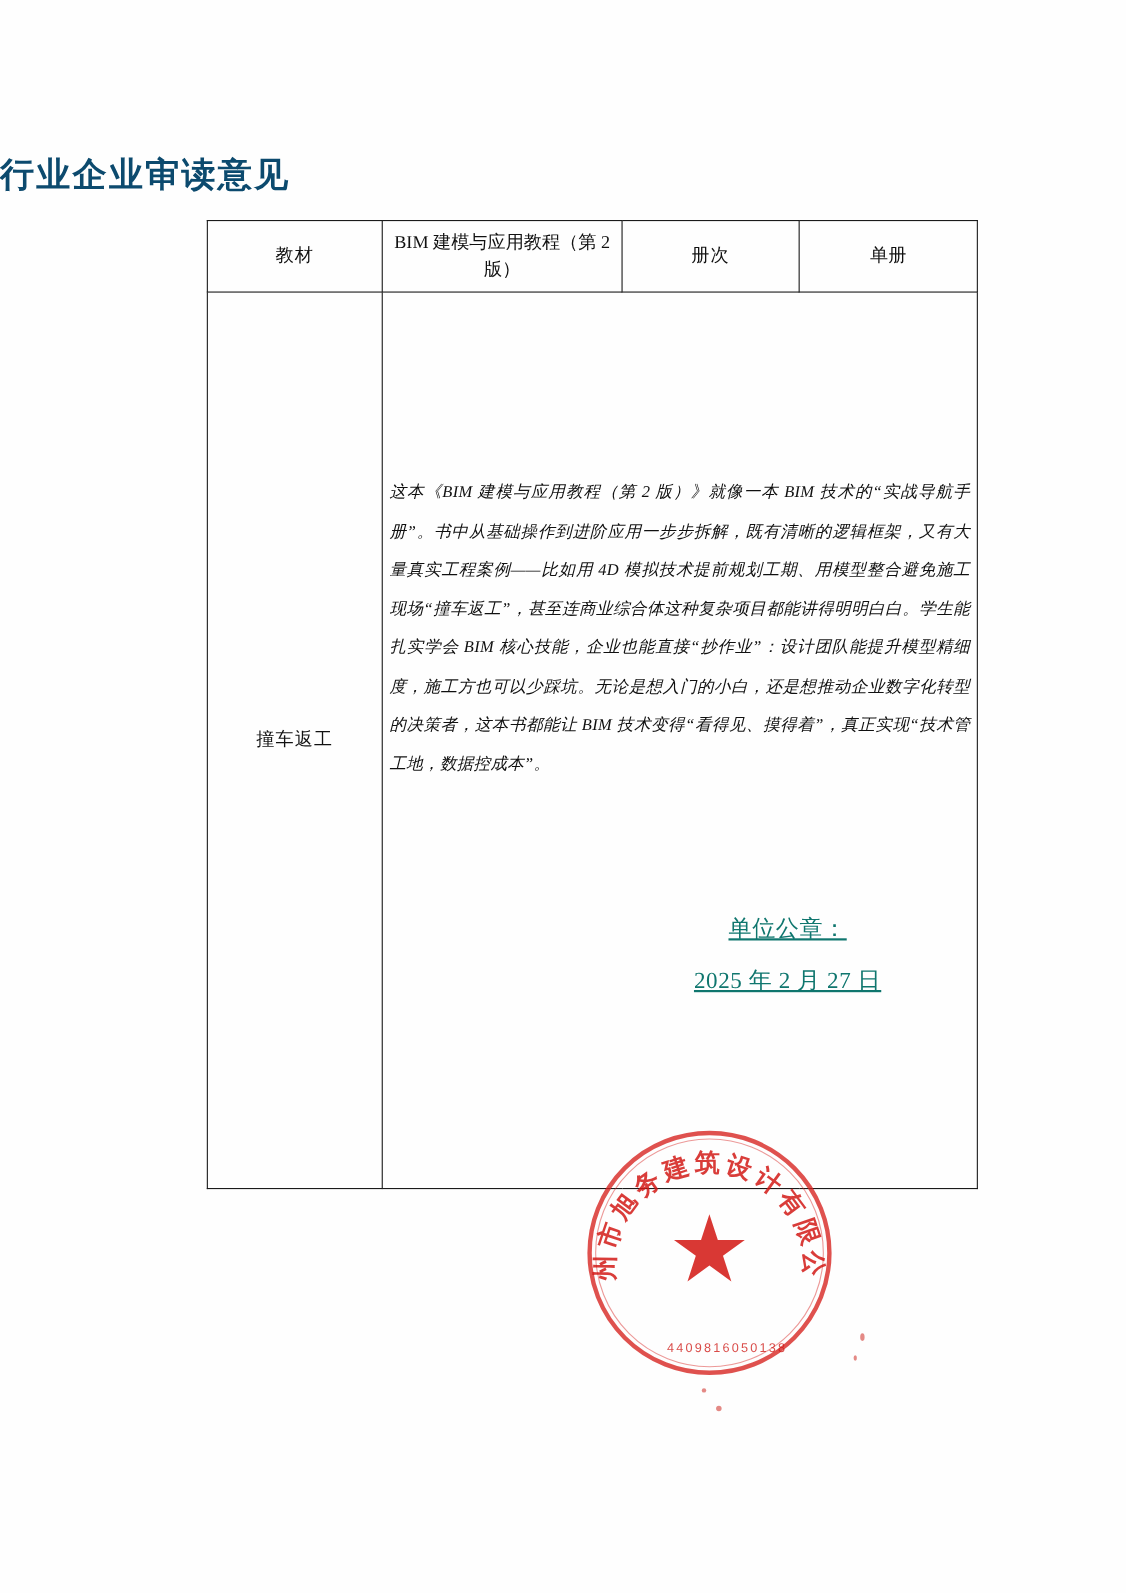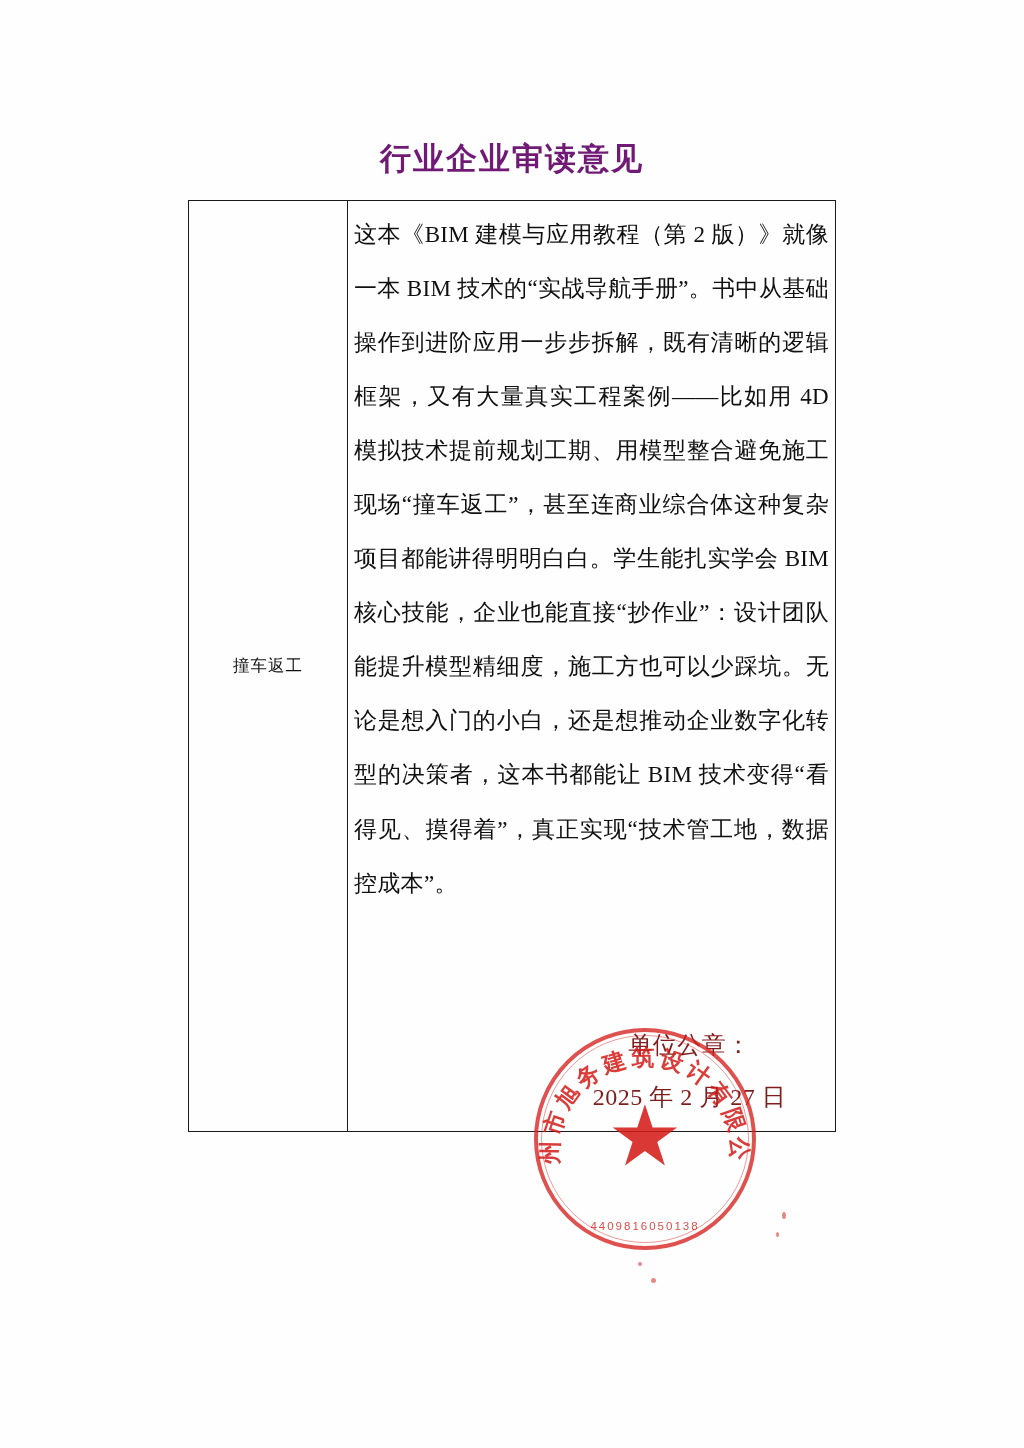--- a/index.html
+++ b/index.html
@@ -20,26 +20,26 @@
     left: 0; top: 0;
     width: 1024px;
     height: 1448px;
     background: #fefefe;
   }
   .doc-title {
     position: absolute;
     left: 0;
     top: 138px;
     width: 1024px;
-    text-align: center;
+    text-align: left;
     font-size: 31px;
     font-weight: bold;
     letter-spacing: 2px;
     font-family: "Liberation Serif", "DejaVu Serif", serif;
-    color: #701a75;
+    color: #0c4a6e;
   }
   table.form {
     position: absolute;
     left: 188px;
     top: 200px;
     width: 648px;
     border-collapse: collapse;
     table-layout: fixed;
   }
   table.form td {
@@ -63,35 +63,37 @@
     vertical-align: middle;
     letter-spacing: 1px;
   }
   .opinion-body-cell {
     text-align: left;
     vertical-align: top;
     padding: 16px 18px 10px 14px;
     height: 800px;
   }
   .opinion-text {
-    font-size: 23px;
+    font-size: 15px;
     line-height: 2.35;
     text-align: justify;
     text-justify: inter-ideograph;
     letter-spacing: 0.3px;
     color: #101010;
+    font-style: italic;
   }
   .sign-block {
     position: relative;
     margin-top: 108px;
     margin-left: 196px;
-    font-size: 24px;
+    font-size: 21px;
     line-height: 2.2;
-    color: #7f1d1d;
+    color: #0f766e;
     letter-spacing: 0.5px;
+    text-decoration: underline;
   }
   .sign-line { white-space: nowrap; }
 
   
   .seal {
     position: absolute;
     left: 534px;
     top: 1028px;
     width: 222px;
     height: 222px;
@@ -132,21 +134,21 @@
   }
   .seal .arc-text text {
     fill: rgba(210, 26, 22, 0.85);
     font-family: "Liberation Serif", "DejaVu Serif", serif;
     font-size: 23px;
     font-weight: bold;
     letter-spacing: 4px;
   }
   .seal .code {
     position: absolute;
-    left: 0;
+    left: 16px;
     bottom: 18px;
     width: 222px;
     text-align: center;
     color: rgba(208, 30, 26, 0.8);
     font-size: 11.5px;
     letter-spacing: 2px;
     font-family: "Liberation Sans", sans-serif;
   }
   .ink-speck {
     position: absolute;
@@ -160,20 +162,26 @@
 </style>
 </head>
 <body>
 
 <div class="page">
 
   <div class="doc-title">行业企业审读意见</div>
 
   <table class="form">
     <tbody>
+      <tr>
+        <td class="c1 label-cell">教材</td>
+        <td class="c2">BIM 建模与应用教程（第 2 版）</td>
+        <td class="c3 label-cell">册次</td>
+        <td class="c4">单册</td>
+      </tr>
       <tr>
         <td class="c1 opinion-label-cell">撞车返工</td>
         <td class="opinion-body-cell" colspan="3">
           <div class="opinion-text">这本《BIM 建模与应用教程（第 2 版）》就像一本 BIM 技术的“实战导航手册”。书中从基础操作到进阶应用一步步拆解，既有清晰的逻辑框架，又有大量真实工程案例——比如用 4D 模拟技术提前规划工期、用模型整合避免施工现场“撞车返工”，甚至连商业综合体这种复杂项目都能讲得明明白白。学生能扎实学会 BIM 核心技能，企业也能直接“抄作业”：设计团队能提升模型精细度，施工方也可以少踩坑。无论是想入门的小白，还是想推动企业数字化转型的决策者，这本书都能让 BIM 技术变得“看得见、摸得着”，真正实现“技术管工地，数据控成本”。</div>
           <div class="sign-block">
             <div class="sign-line">单位公章：</div>
             <div class="sign-line">2025 年 2 月 27 日</div>
           </div>
         </td>
       </tr>

